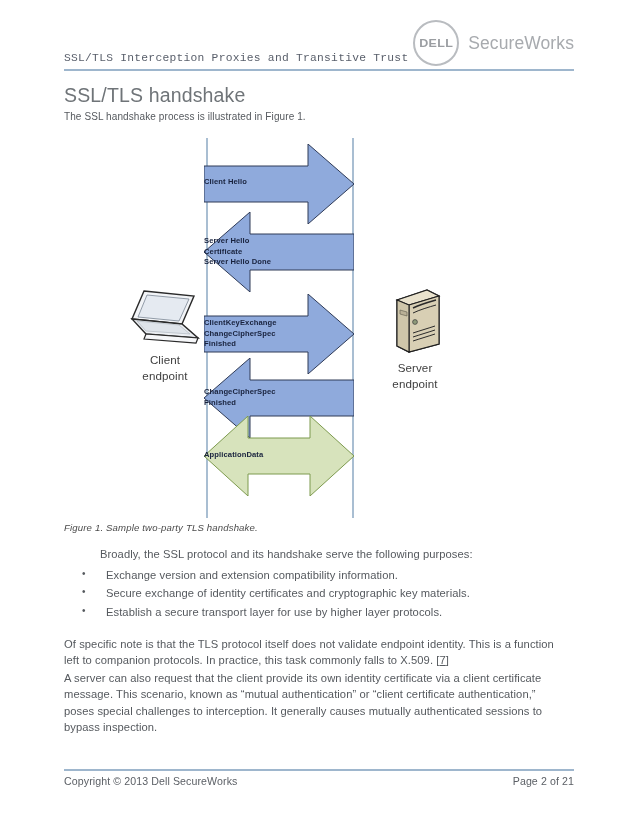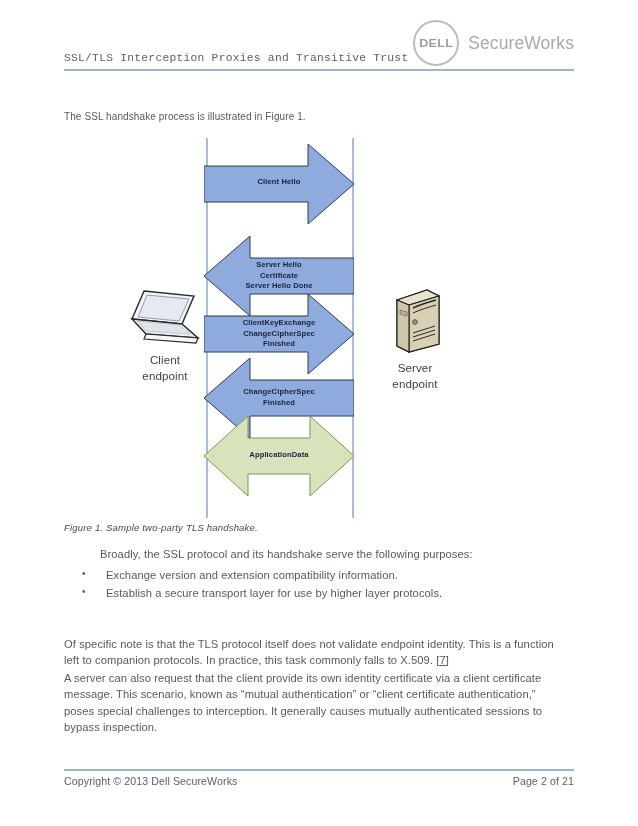--- a/index.html
+++ b/index.html
@@ -115,21 +115,20 @@
   .lifeline.right { left: 232px; }
 
   .arrow-wrap {
     position: absolute;
   }
   .arrow-wrap svg { display: block; }
   .arrow-label {
     position: absolute;
     left: 0;
     width: 100%;
-    text-align: center;
     font-size: 7.6px;
     font-weight: bold;
     color: #18223d;
     line-height: 10.5px;
     letter-spacing: 0.1px;
     pointer-events: none;
   }
 
   
   .endpoint {
@@ -232,20 +231,21 @@
     <div class="logo">
       <div class="logo-circle">
         <span class="logo-dell">DELL</span>
       </div>
       <span class="logo-word">SecureWorks</span>
     </div>
     <div class="header-title">SSL/TLS Interception Proxies and Transitive Trust</div>
   </div>
   <div class="header-rule"></div>
 
+  <div class="h1">SSL/TLS handshake</div>
   <div class="intro">The SSL handshake process is illustrated in Figure 1.</div>
 
   <div class="figure">
 
     <div class="lifeline left"></div>
     <div class="lifeline right"></div>
 
     <div class="endpoint client-ep">
       <svg width="78" height="60" viewBox="0 0 78 60">
         <polygon points="18,3 68,8 56,36 6,31" fill="#f2f4f7" stroke="#2a2a2a" stroke-width="1.4"></polygon>
@@ -278,21 +278,21 @@
 
     <div class="arrow-wrap" style="left:84px; top:8px; width:150px; height:80px;">
       <svg width="150" height="80" viewBox="0 0 150 80">
         <polygon points="0,22 104,22 104,0 150,40 104,80 104,58 0,58" fill="#8faadc" stroke="#2f3b57" stroke-width="1"></polygon>
       </svg>
       <div class="arrow-label" style="top:33px;">
         <div>Client Hello</div>
       </div>
     </div>
 
-    <div class="arrow-wrap" style="left:84px; top:100px; width:150px; height:80px;">
+    <div class="arrow-wrap" style="left:84px; top:76px; width:150px; height:80px;">
       <svg width="150" height="80" viewBox="0 0 150 80">
         <polygon points="150,22 46,22 46,0 0,40 46,80 46,58 150,58" fill="#8faadc" stroke="#2f3b57" stroke-width="1"></polygon>
       </svg>
       <div class="arrow-label" style="top:24px;">
         <div>Server Hello</div>
         <div>Certificate</div>
         <div>Server Hello Done</div>
       </div>
     </div>
 
@@ -327,20 +327,21 @@
     </div>
 
   </div>
 
   <div class="caption">Figure 1. Sample two-party TLS handshake.</div>
 
   <div class="para p-broadly">Broadly, the SSL protocol and its handshake serve the following purposes:</div>
 
   <ul class="bullets">
     <li>Exchange version and extension compatibility information.</li>
+    <li>Secure exchange of identity certificates and cryptographic key materials.</li>
     <li>Establish a secure transport layer for use by higher layer protocols.</li>
   </ul>
 
   <div class="para p-note"><span>Of specific note is that the TLS protocol itself does not validate endpoint identity. This is a function left to companion protocols. In practice, this task commonly falls to X.509. [</span><span class="ref">7</span><span>]</span></div>
 
   <div class="para p-mutual">A server can also request that the client provide its own identity certificate via a client certificate message. This scenario, known as “mutual authentication” or “client certificate authentication,” poses special challenges to interception. It generally causes mutually authenticated sessions to bypass inspection.</div>
 
 
   <div class="footer-rule"></div>
   <div class="footer-left">Copyright © 2013 Dell SecureWorks</div>

